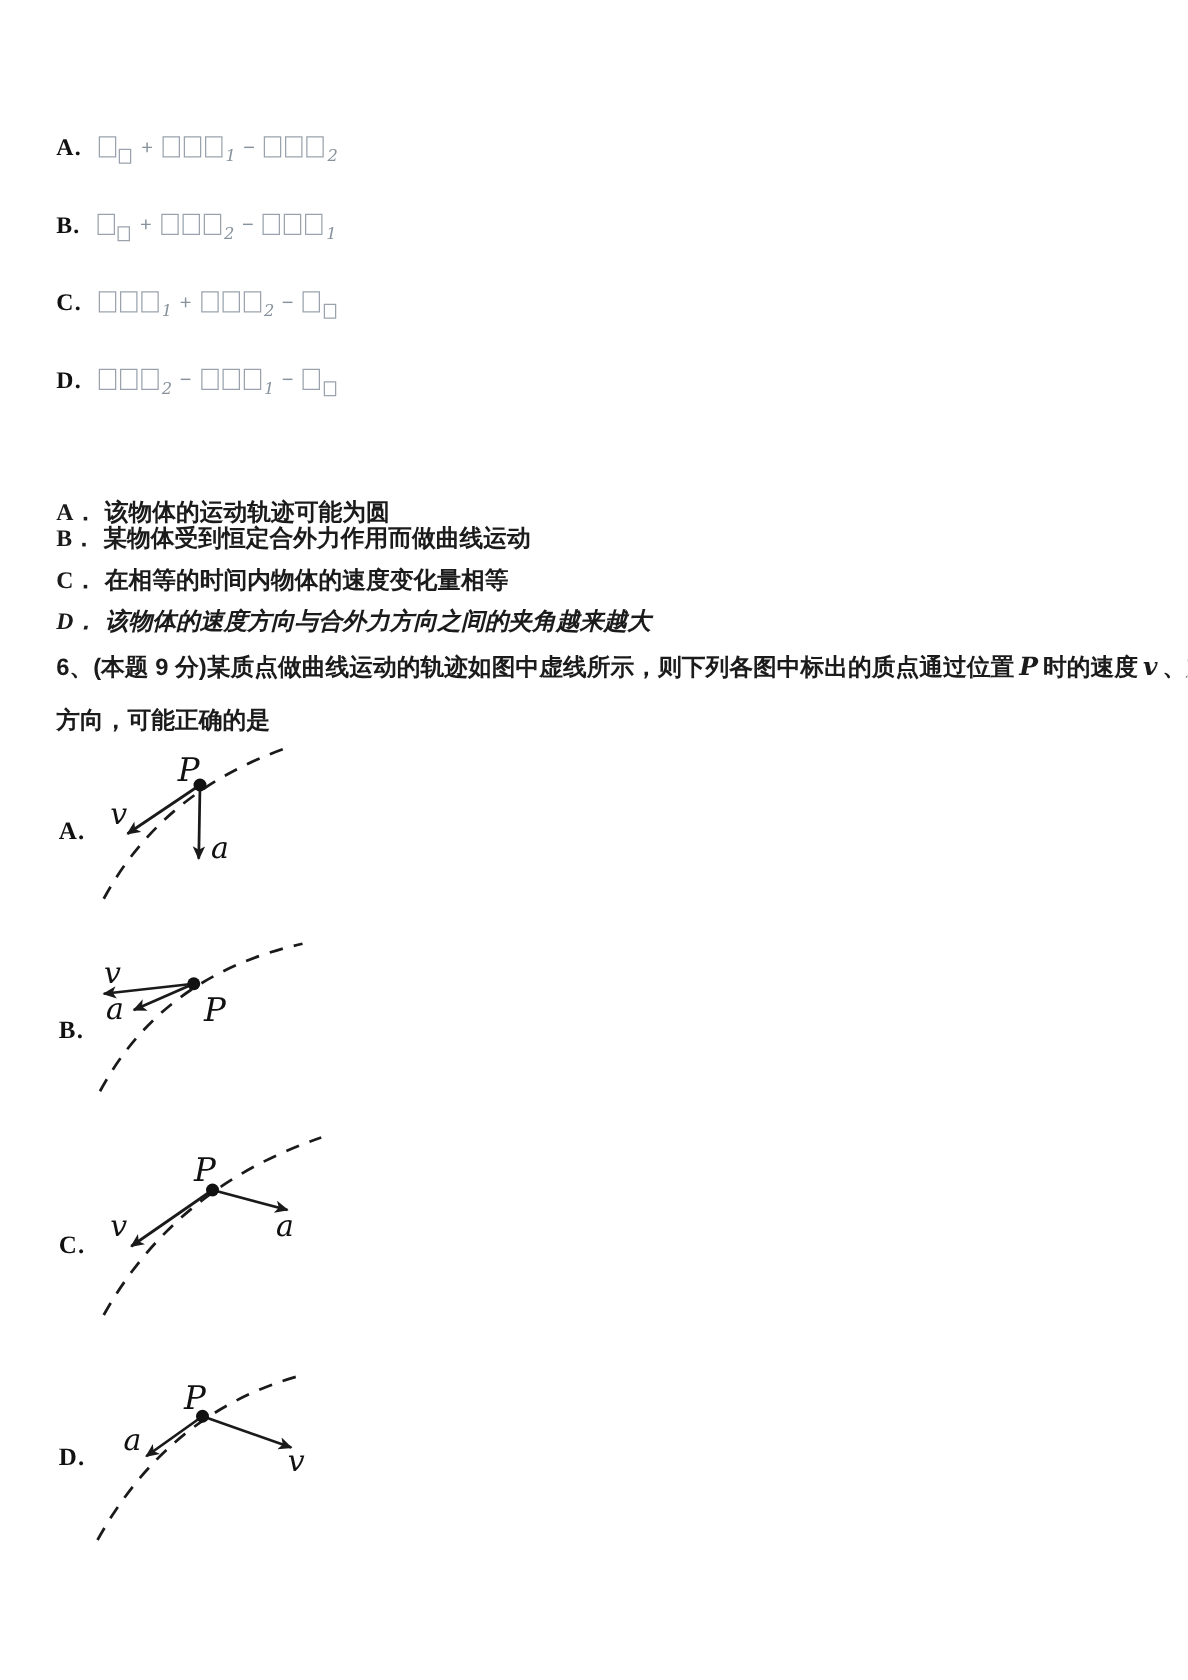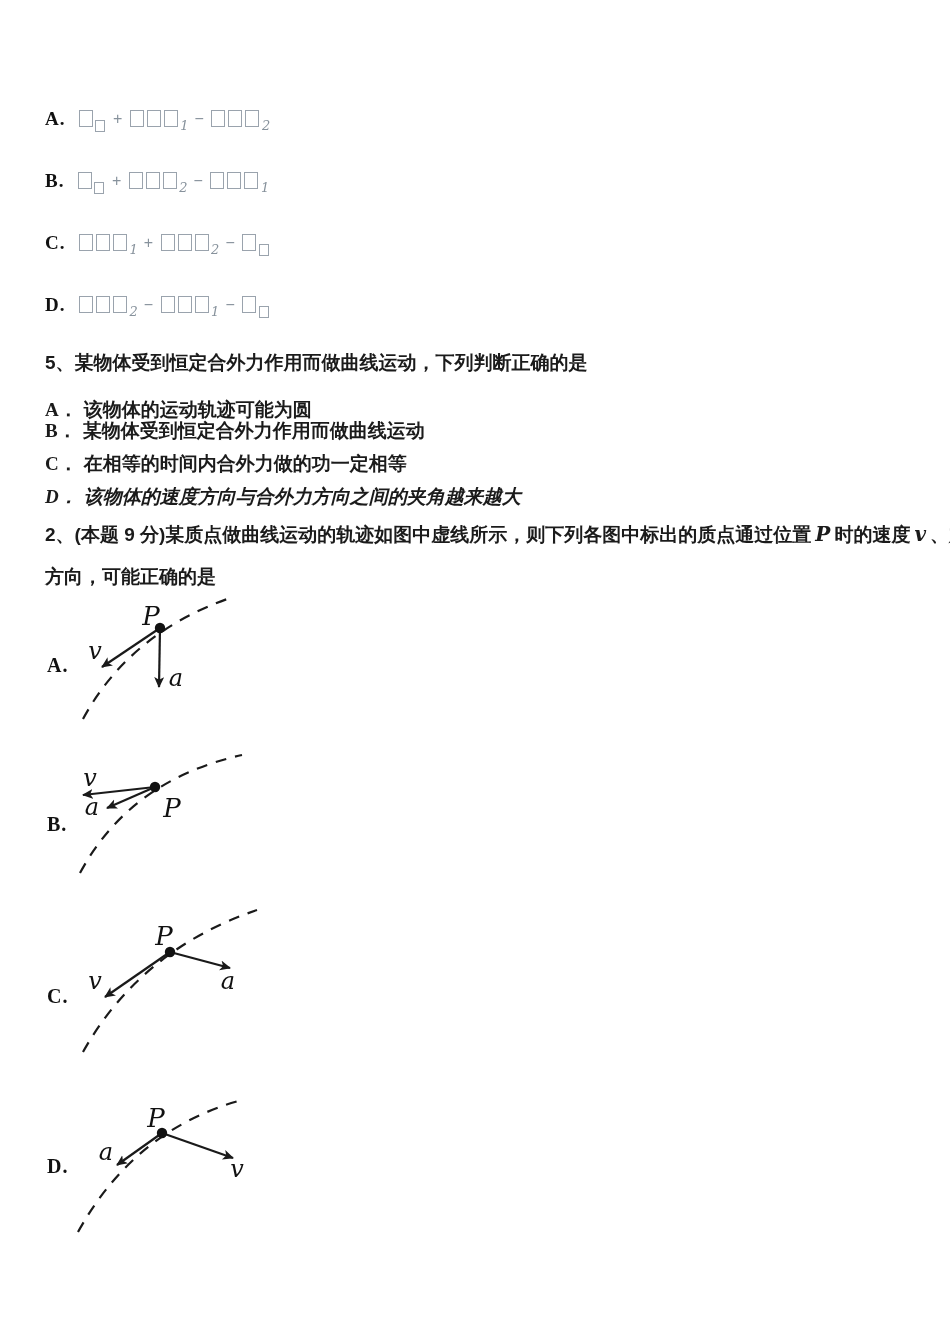--- a/index.html
+++ b/index.html
@@ -48,30 +48,29 @@
       <div class="f-row" style="top: 232px;">
         <span class="f-letter">C.</span>
         <span class="f-expr"><span class="f-term"><span class="tofu"></span><span class="tofu"></span><span class="tofu"></span><span class="f-sub">1</span></span><span class="f-op">+</span><span class="f-term"><span class="tofu"></span><span class="tofu"></span><span class="tofu"></span><span class="f-sub">2</span></span><span class="f-op">−</span><span class="f-term"><span class="tofu"></span><span class="tofu tofu-sub"></span></span></span>
       </div>
       <div class="f-row" style="top: 294px;">
         <span class="f-letter">D.</span>
         <span class="f-expr"><span class="f-term"><span class="tofu"></span><span class="tofu"></span><span class="tofu"></span><span class="f-sub">2</span></span><span class="f-op">−</span><span class="f-term"><span class="tofu"></span><span class="tofu"></span><span class="tofu"></span><span class="f-sub">1</span></span><span class="f-op">−</span><span class="f-term"><span class="tofu"></span><span class="tofu tofu-sub"></span></span></span>
       </div>
     </div>
 
-  <div class="q-title" id="q5-title" style="top:350px">5、某物体受到恒定合外力作用而做曲线运动，下列判断正确的是</div>
   <div id="q5-options">
       <div class="q-opt" style="top: 385px; margin-top: 12px;"><span class="opt-letter">A．</span><span>该物体的运动轨迹可能为圆</span></div>
       <div class="q-opt" style="top: 418px;"><span class="opt-letter">B．</span><span>某物体受到恒定合外力作用而做曲线运动</span></div>
-      <div class="q-opt" style="top: 451px;"><span class="opt-letter">C．</span><span>在相等的时间内合外力做的功一定相等</span></div>
+      <div class="q-opt" style="top: 451px;"><span class="opt-letter">C．</span><span>在相等的时间内物体的速度变化量相等</span></div>
       <div class="q-opt" style="top: 484px; font-style: italic;"><span class="opt-letter">D．</span><span>该物体的速度方向与合外力方向之间的夹角越来越大</span></div>
     </div>
 
   <div id="q6-stem">
-      <div class="stem-line"><span>2、(本题 9 分)某质点做曲线运动的轨迹如图中虚线所示，则下列各图中标出的质点通过位置</span><span class="math">P</span><span>时的速度</span><span class="math">v</span><span>、加速度</span></div>
+      <div class="stem-line"><span>6、(本题 9 分)某质点做曲线运动的轨迹如图中虚线所示，则下列各图中标出的质点通过位置</span><span class="math">P</span><span>时的速度</span><span class="math">v</span><span>、加速度</span></div>
       <div class="stem-line"><span>方向，可能正确的是</span></div>
     </div>
   <div id="diagrams">
       <div class="diagram" style="left: 45px; top: 592px; width: 260px; height: 140px;">
         <span class="d-letter" style="top: 62px;">A.</span>
         <svg width="240" height="140" viewBox="0 0 240 140">
           <defs>
             <marker id="ah0" markerUnits="userSpaceOnUse" markerWidth="14" markerHeight="12" refX="10" refY="5" orient="auto">
               <path d="M0,0 L11,5 L0,10 L2.8,5 Z" fill="#1a1a1a"></path>
             </marker>

